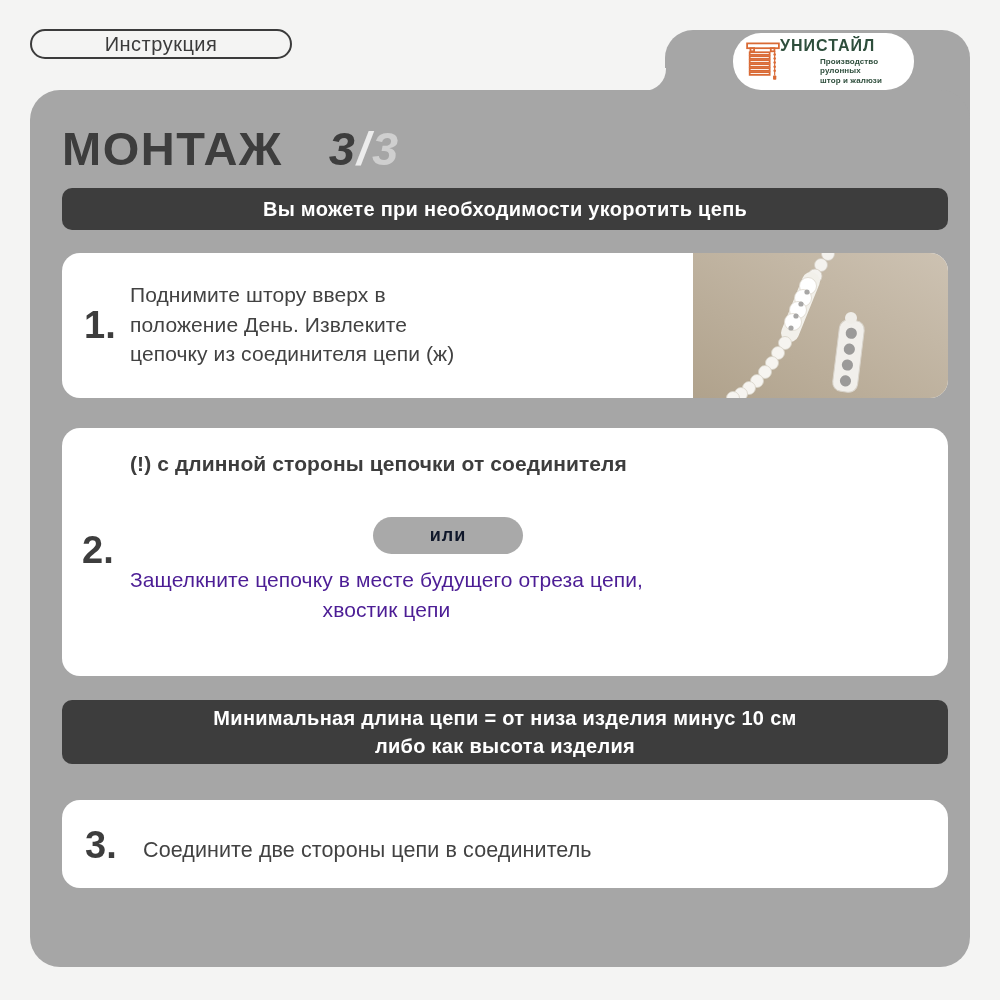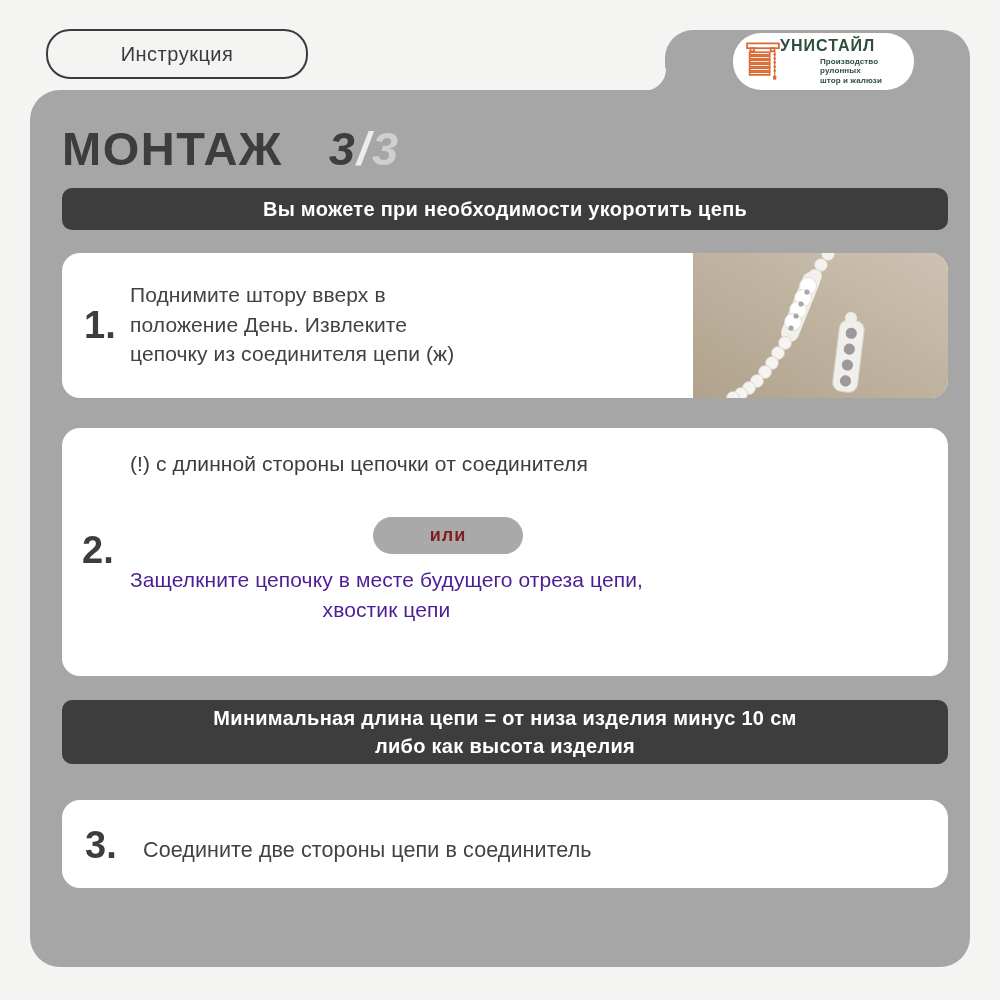--- a/index.html
+++ b/index.html
@@ -4,21 +4,21 @@
 <style>
   html,body{margin:0;padding:0;}
   body{
     width:1000px;height:1000px;position:relative;overflow:hidden;
     background:#f4f4f3;
     font-family:"Liberation Sans", sans-serif;
     -webkit-font-smoothing:antialiased;
   }
   
   .badge{
-    position:absolute;left:46px;top:29px;width:262px;height:50px;
+    position:absolute;left:30px;top:29px;width:262px;height:30px;
     border:2.5px solid #3b3b3b;border-radius:24px;
     display:flex;align-items:center;justify-content:center;
     font-size:20px;color:#3b3b3b;letter-spacing:.5px;box-sizing:border-box;
   }
   .tab{
     position:absolute;left:665px;top:30px;width:305px;height:90px;
     background:#a6a6a6;border-radius:28px 28px 0 0;
   }
   .fillet{position:absolute;left:643px;top:68px;width:23px;height:23px;background:#a6a6a6;}
   .fillet::before{content:'';position:absolute;inset:0;background:#f4f4f3;border-bottom-right-radius:22px;}
@@ -62,25 +62,25 @@
     position:absolute;font-size:38px;font-weight:bold;color:#3d3d3d;line-height:1;
   }
   .card1 .step-num{left:22px;top:53px;}
   .card2 .step-num{left:20px;top:103px;}
   .card3 .step-num{left:23px;top:26px;}
   .step-text{
     position:absolute;font-size:21px;color:#424242;line-height:29.5px;letter-spacing:.1px;
   }
   .card1 .step-text{left:68px;top:27px;}
   .para-top{position:absolute;left:68px;top:21px;font-size:21px;color:#424242;line-height:30px;letter-spacing:.1px;}
-  .para-top .bold{font-weight:normal;color:#3d3d3d;}
+  .para-top .bold{font-weight:bold;color:#3d3d3d;}
   .or-pill{
     position:absolute;left:311px;top:89px;width:150px;height:37px;background:#a9a9a9;
     border-radius:19px;display:flex;align-items:center;justify-content:center;
-    color:#7f1d1d;font-size:18px;font-weight:bold;letter-spacing:1px;
+    color:#0f172a;font-size:18px;font-weight:bold;letter-spacing:1px;
   }
   .para-bottom{position:absolute;left:68px;top:137px;font-size:21px;color:#4c1d95;line-height:29.5px;letter-spacing:.1px;text-align:center;}
   .card3 .step-text{left:81px;top:36px;font-size:21.5px;}
   .photo{position:absolute;right:0;top:0;width:255px;height:145px;}
 </style>
 </head>
 <body>
 
 <div class="badge">
   <span>Инструкция</span>

